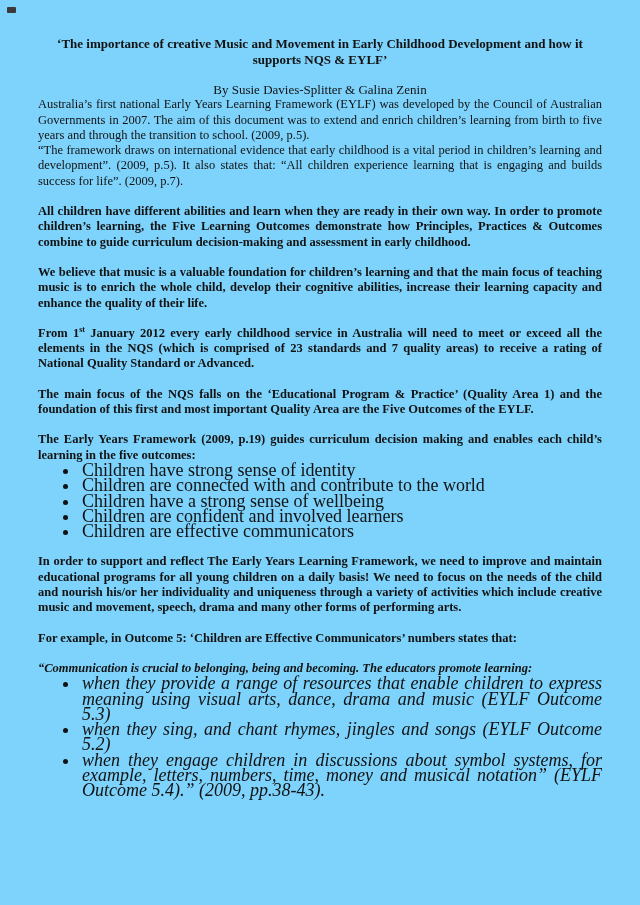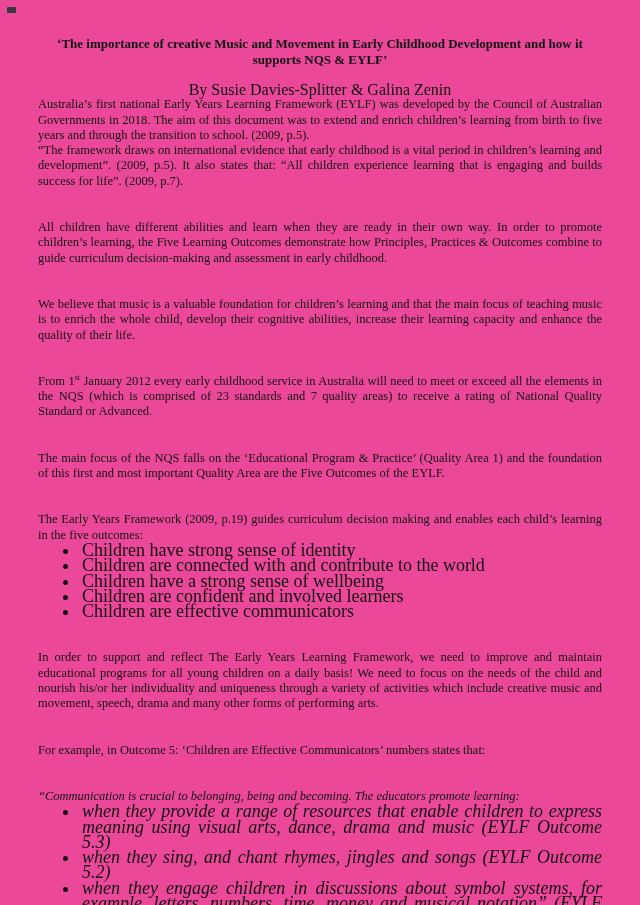--- a/index.html
+++ b/index.html
@@ -9,57 +9,57 @@
     height: 905px;
     position: relative;
     font-family: "Liberation Serif", serif;
     color: #121212;
     overflow: hidden;
   }
   .page {
     position: absolute;
     inset: 0;
     padding: 36px 38px 0 38px;
-    background: #ec4899;
+    background: #7dd3fc;
   }
   .corner-mark {
     position: absolute;
     left: 7px;
     top: 7px;
     width: 9px;
     height: 6px;
     background: #3a3a3a;
     border-radius: 1px;
   }
   .title {
     font-size: 13px;
     font-weight: bold;
     text-align: center;
     line-height: 16px;
     max-width: 562px;
     margin: 0 auto;
   }
   .byline {
-    font-size: 16px;
+    font-size: 13px;
     text-align: center;
     margin-top: 14px;
     line-height: 15.3px;
   }
   .heading {
     font-size: 12.5px;
     font-weight: bold;
     margin-top: 14px;
     line-height: 15.3px;
   }
   .para {
     font-size: 12.5px;
     line-height: 15.3px;
     text-align: justify;
   }
-  .gap { margin-top: 31px; }
+  .gap { margin-top: 15px; font-weight: bold; }
   sup {
     font-size: 8px;
     vertical-align: super;
     line-height: 0;
   }
   ul.bullets {
     list-style: disc;
     padding-left: 42px;
     font-size: 18px;
     line-height: 15.3px;
@@ -75,21 +75,21 @@
 
 <div class="page">
 
   <div class="corner-mark"></div>
 
   <h1 class="title">‘The importance of creative Music and Movement in Early Childhood Development and how it supports NQS &amp; EYLF’</h1>
 
   <p class="byline">By Susie Davies-Splitter &amp; Galina Zenin</p>
 
 
-  <p class="para">Australia’s first national Early Years Learning Framework (EYLF) was developed by the Council of Australian Governments in 2018. The aim of this document was to extend and enrich children’s learning from birth to five years and through the transition to school. (2009, p.5).</p>
+  <p class="para">Australia’s first national Early Years Learning Framework (EYLF) was developed by the Council of Australian Governments in 2007. The aim of this document was to extend and enrich children’s learning from birth to five years and through the transition to school. (2009, p.5).</p>
 
   <p class="para">“The framework draws on international evidence that early childhood is a vital period in children’s learning and development”. (2009, p.5). It also states that: “All children experience learning that is engaging and builds success for life”. (2009, p.7).</p>
 
   <p class="para gap">All children have different abilities and learn when they are ready in their own way. In order to promote children’s learning, the Five Learning Outcomes demonstrate how Principles, Practices &amp; Outcomes combine to guide curriculum decision-making and assessment in early childhood.</p>
 
   <p class="para gap">We believe that music is a valuable foundation for children’s learning and that the main focus of teaching music is to enrich the whole child, develop their cognitive abilities, increase their learning capacity and enhance the quality of their life.</p>
 
   <p class="para gap"><span>From 1</span><sup>st</sup><span> January 2012 every early childhood service in Australia will need to meet or exceed all the elements in the NQS (which is comprised of 23 standards and 7 quality areas) to receive a rating of National Quality Standard or Advanced.</span></p>
 
   <p class="para gap">The main focus of the NQS falls on the ‘Educational Program &amp; Practice’ (Quality Area 1) and the foundation of this first and most important Quality Area are the Five Outcomes of the EYLF.</p>

